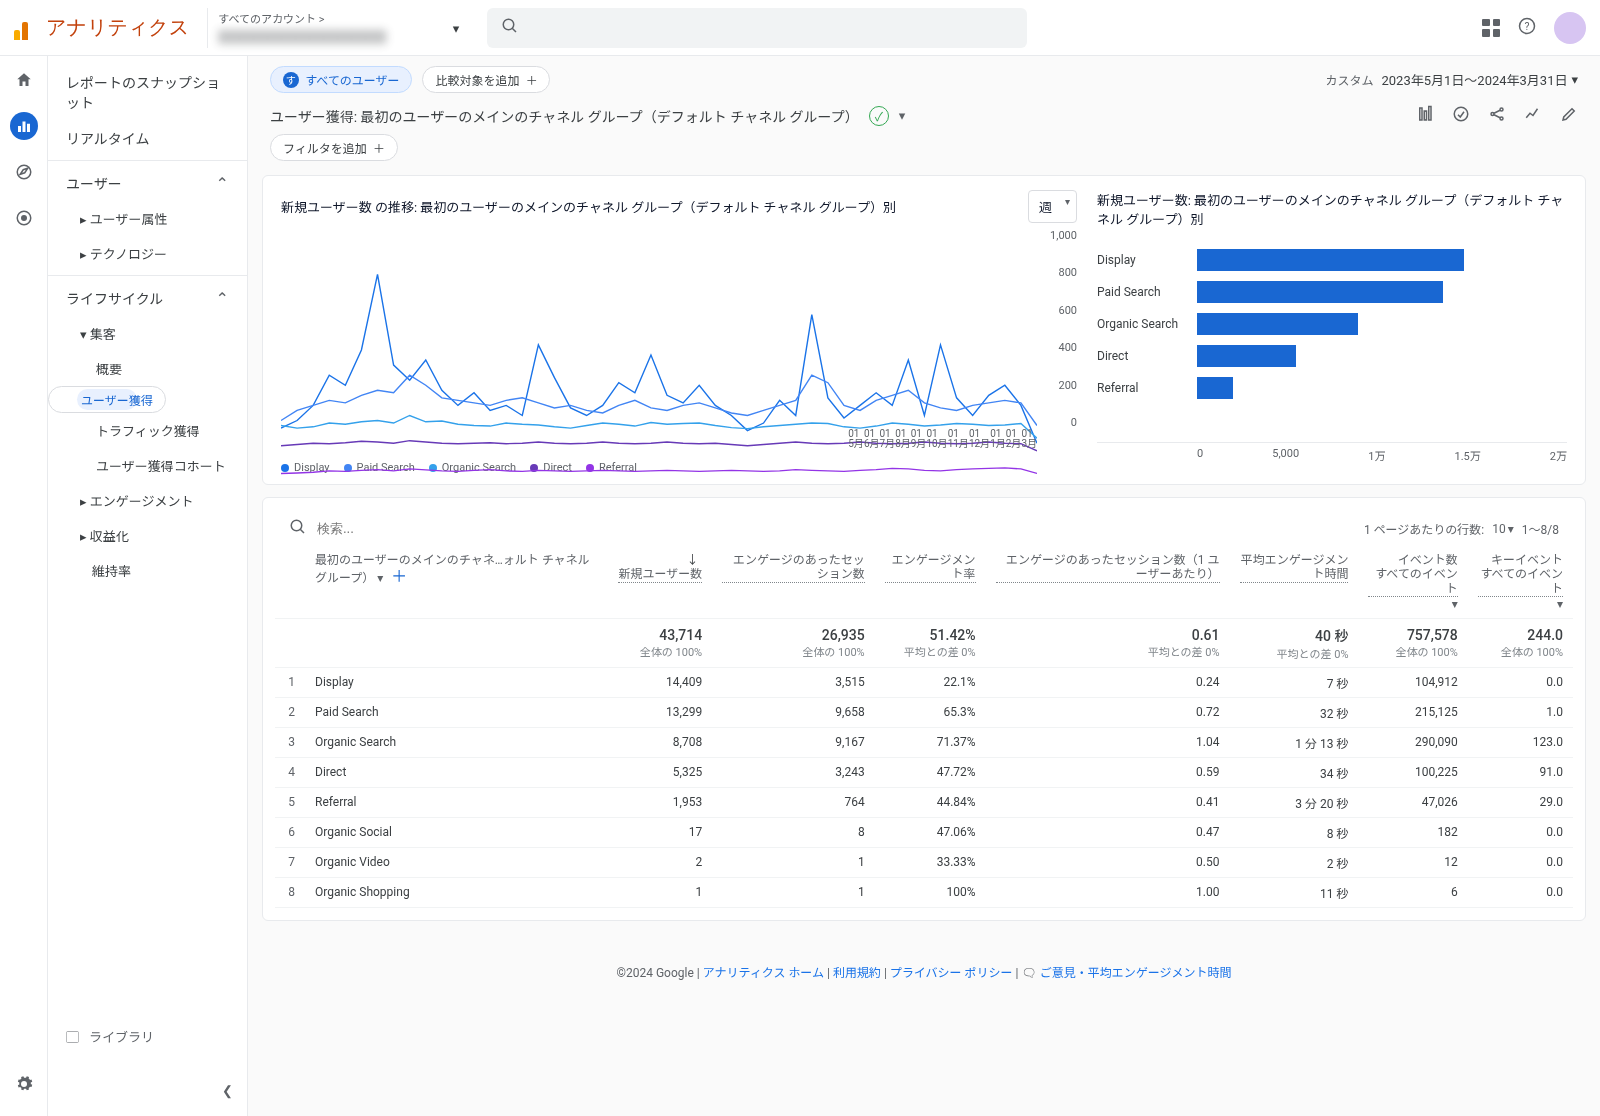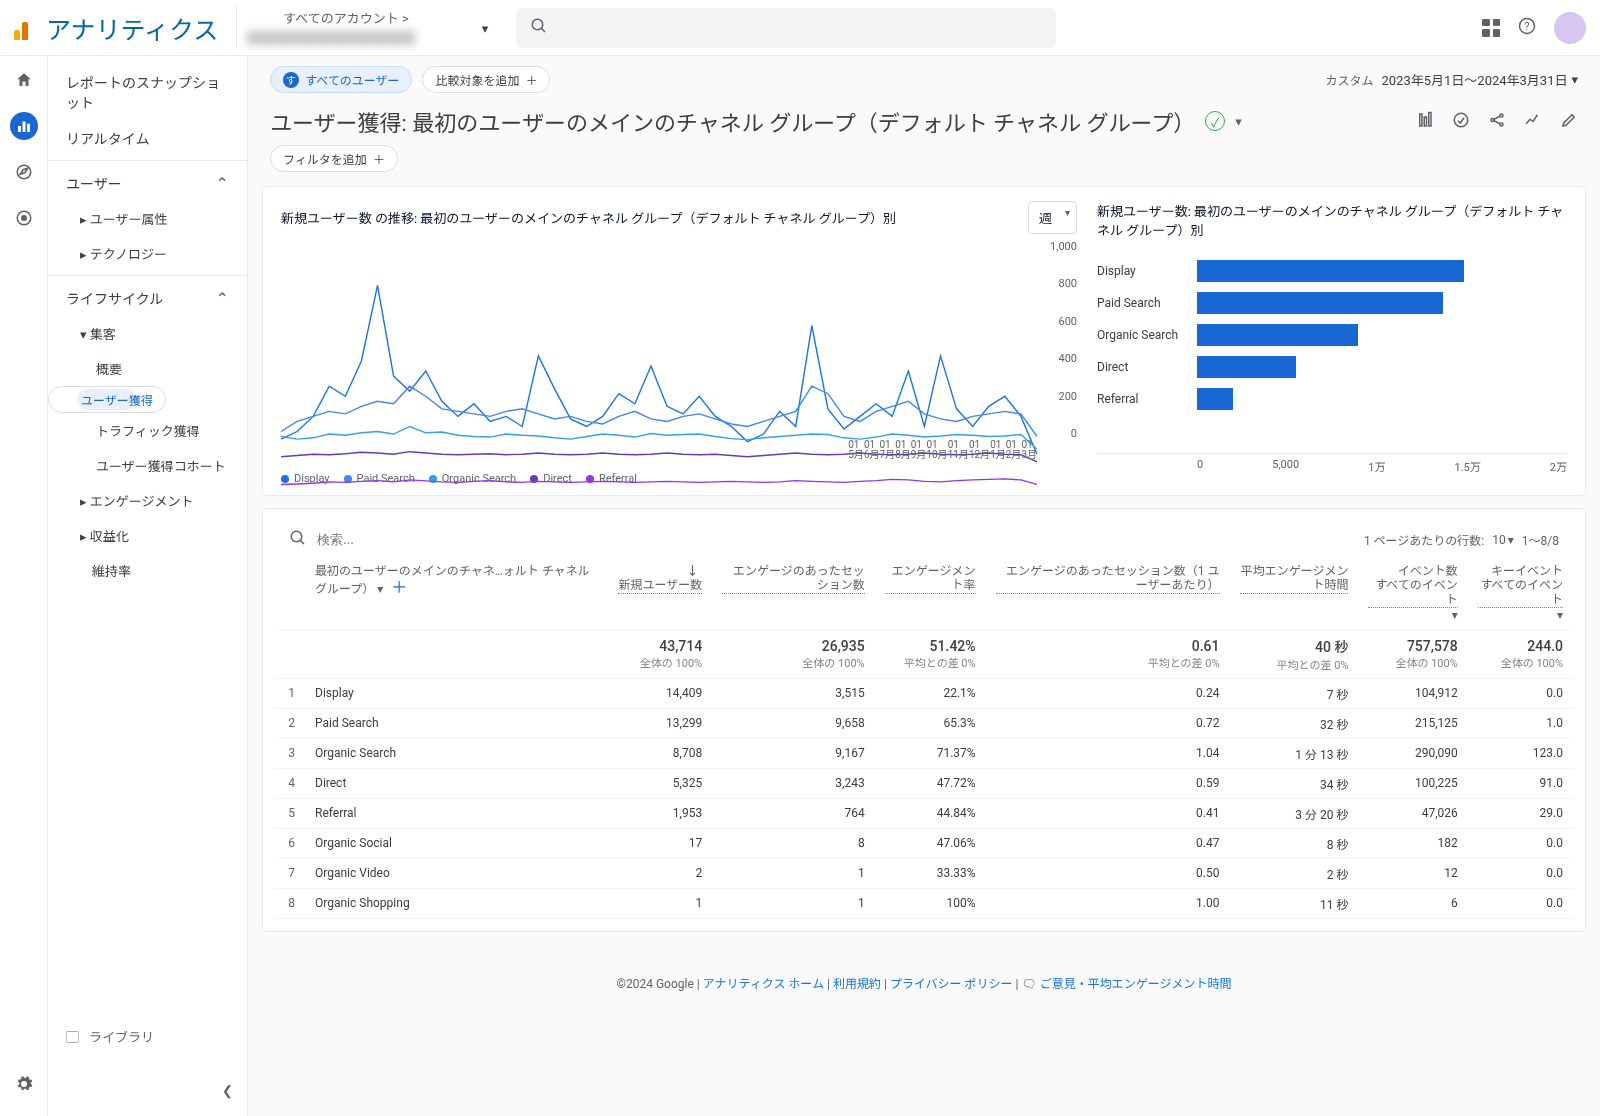--- a/index.html
+++ b/index.html
@@ -5,23 +5,23 @@
 * { box-sizing: border-box; margin: 0; padding: 0; }
 body { font-family: Roboto, 'Noto Sans JP', Arial, sans-serif; font-size: 13px; color: #3c4043; background: #fff; overflow: hidden; }
 .app { width: 1600px; height: 1116px; display: flex; flex-direction: column; }
 
 
 .header { height: 56px; display: flex; align-items: center; padding: 0 14px; border-bottom: 1px solid #e8eaed; background: #fff; z-index: 10; }
 .logo-block { display: flex; align-items: center; gap: 8px; margin-right: 18px; }
 .logo-icon { width: 24px; height: 24px; display: flex; align-items: flex-end; gap: 2px; }
 .logo-bar1 { width: 6px; height: 10px; background: #f9ab00; border-radius: 2px 2px 0 0; }
 .logo-bar2 { width: 6px; height: 18px; background: #e37400; border-radius: 2px 2px 0 0; }
-.logo-text { font-size: 25px; color: #0369a1; }
+.logo-text { font-size: 20px; color: #c2410c; font-family: Liberation Mono, monospace; }
 .account-sel { display: flex; flex-direction: column; padding: 2px 28px 2px 10px; border-left: 1px solid #e8eaed; position: relative; min-width: 260px; cursor: pointer; }
-.account-sel .acc-top { font-size: 13px; color: #5f6368; margin-left: 36px; }
+.account-sel .acc-top { font-size: 11px; color: #5f6368; }
 .account-sel .acc-main { font-size: 14px; color: #3c4043; filter: blur(4px); opacity: 0.3; }
 .account-sel .caret { position: absolute; right: 8px; top: 50%; transform: translateY(-50%); }
 .search-box { flex-shrink: 0; width: 540px; height: 40px; background: #f1f3f4; border-radius: 6px; display: flex; align-items: center; padding: 0 14px; gap: 10px; margin-left: 20px; }
 .search-box input { border: 0; background: transparent; font-size: 14px; flex: 1; outline: none; color: #5f6368; }
 .header-spacer { flex: 1; }
 .hdr-icons { display: flex; align-items: center; gap: 18px; }
 .grip-icon { width: 18px; height: 18px; display: grid; grid-template-columns: 1fr 1fr; grid-template-rows: 1fr 1fr; gap: 3px; }
 .grip-icon span { background: #5f6368; border-radius: 1px; }
 .avatar { width: 32px; height: 32px; border-radius: 50%; background: #d7c5f2; }
 
@@ -49,21 +49,21 @@
 
 .main { flex: 1; background: #fafafa; overflow-y: auto; padding-bottom: 80px; position: relative; }
 .topbar { display: flex; align-items: center; padding: 10px 22px; gap: 10px; }
 .pill { display: inline-flex; align-items: center; gap: 6px; border-radius: 18px; padding: 4px 12px; font-size: 12px; border: 1px solid #dadce0; background:#fff; cursor: pointer; }
 .pill.blue { background: #e8f0fe; color:#1967d2; border-color:#c2dbff; }
 .pill .badge { width:16px; height:16px; border-radius:50%; background:#1967d2; color:#fff; font-size:10px; display:flex; align-items:center; justify-content:center; }
 .date-range { margin-left: auto; color: #3c4043; font-size: 13px; display:flex; align-items:center; gap:4px; cursor:pointer; }
 .date-range .pre { color:#5f6368; font-size:12px; margin-right:4px; }
 
 .title-row { display:flex; align-items:center; padding: 2px 22px 4px; gap: 10px; }
-.title-row h1 { font-size: 22px; font-weight: 400; color: #3c4043; }
+.title-row h1 { font-size: 14px; font-weight: 400; color: #3c4043; }
 .check-badge { width: 20px; height: 20px; border-radius: 50%; border: 1px solid #34a853; color: #34a853; display:flex; align-items:center; justify-content:center; font-size:12px; }
 .action-icons { margin-left:auto; display:flex; gap:18px; color:#5f6368; }
 .action-icons span { cursor:pointer; }
 
 .filter-row { padding: 4px 22px 14px; }
 
 
 .card { background:#fff; border:1px solid #e8eaed; border-radius: 6px; margin: 0 14px 12px 14px; }
 .charts-card { display:flex; padding: 14px 18px 10px; gap: 20px; }
 .chart-left { flex: 1; }

